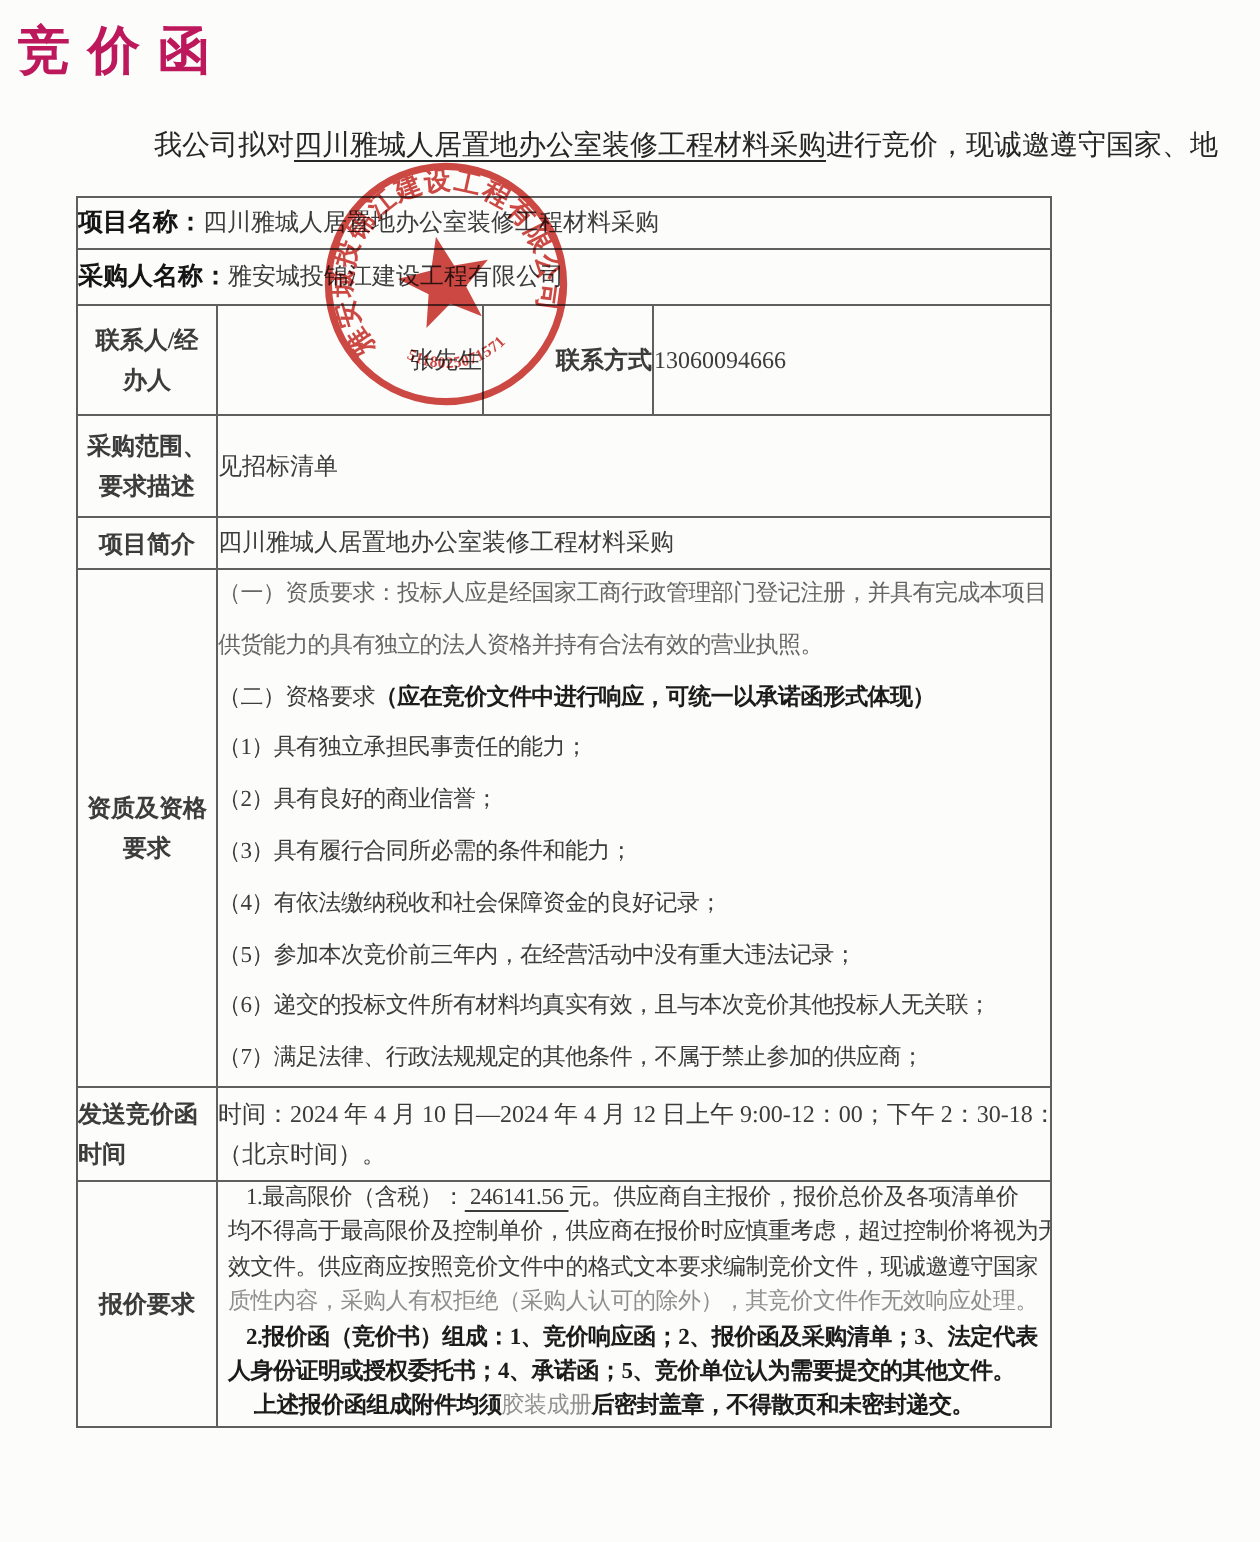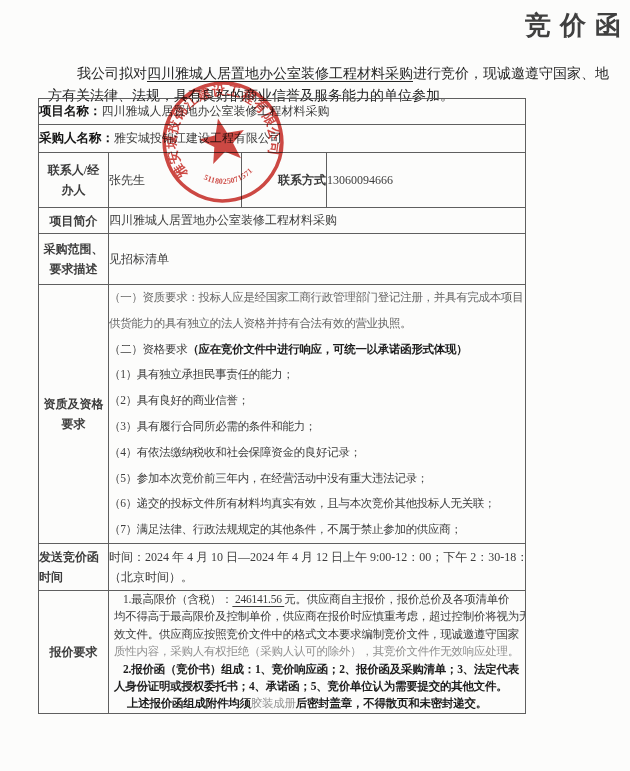--- a/index.html
+++ b/index.html
@@ -3,44 +3,44 @@
 <meta charset="utf-8">
 <style>
   html,body{margin:0;padding:0;}
   body{
     width:630px;height:771px;position:relative;overflow:hidden;
     background:#fcfcfb;
     font-family:"Liberation Serif","DejaVu Serif",serif;
     color:#2b2b2b;
   }
   .title{
-    position:absolute;top:8px;left:0;width:630px;text-align:right;
+    position:absolute;top:8px;left:0;width:630px;text-align:left;
     font-size:26px;font-weight:bold;letter-spacing:9px;padding-left:9px;
-    box-sizing:border-box;color:#404040;
+    box-sizing:border-box;color:#be185d;
   }
   .intro{position:absolute;top:63px;left:48px;width:560px;font-size:14px;color:#262626;}
   .intro .ln{white-space:nowrap;line-height:21.5px;}
   .intro .ln1{text-indent:29px;}
   .u{text-decoration:underline;text-underline-offset:3px;}
 
   table.bid{
     position:absolute;top:98px;left:38px;width:487px;
     border-collapse:collapse;table-layout:fixed;
   }
   table.bid td{
     border:1px solid #5f5f5f;padding:0;vertical-align:middle;
     font-size:12px;color:#3c3c3c;overflow:hidden;
   }
   .lbl{font-weight:bold;text-align:center;color:#151515;font-size:12.5px;line-height:20px;}
   .lbl .lline{white-space:nowrap;}
   .inline-lbl{font-weight:bold;color:#151515;font-size:12.5px;}
   .r12{padding-left:7px;white-space:nowrap;}
   .val{padding-left:13px;}
   .topal{vertical-align:top;padding-top:10px;}
-  .c-contact{padding-left:13px;}
+  .c-contact{padding-left:13px;text-align:right;}
   .c-phone{padding-left:13px;font-size:12.5px;}
   .lbl-left{text-align:left;padding-left:6px;}
   .cell-lines{padding-left:13px;}
   .r6 .cl{line-height:22px;white-space:nowrap;}
   .r6pad{padding-top:5px;padding-bottom:4px;}
   .r7 .cl{line-height:25.8px;white-space:nowrap;font-size:11.5px;letter-spacing:-0.3px;}
   .r7pad{padding-top:7px;vertical-align:top;margin-top:48px;}
   .r8 .cl{line-height:20px;white-space:nowrap;}
   .r8pad{padding-top:4px;vertical-align:top;}
   .r9 .cl{line-height:17.4px;white-space:nowrap;font-size:11.5px;letter-spacing:-0.25px;}
@@ -57,21 +57,20 @@
     pointer-events:none;
   }
 </style>
 </head>
 <body>
 
 <div class="title">竞价函</div>
 
 <div class="intro">
   <div class="ln ln1"><span>我公司拟对</span><span class="u">四川雅城人居置地办公室装修工程材料采购</span><span>进行竞价，现诚邀遵守国家、地</span></div>
-  <div class="ln">方有关法律、法规，具有良好的商业信誉及服务能力的单位参加。</div>
 </div>
 
 <table class="bid">
   <colgroup>
       <col style="width:70px">
       <col style="width:133px">
       <col style="width:85px">
       <col style="width:199px">
     </colgroup>
 
@@ -87,31 +86,31 @@
   <tr style="height:55px">
     <td class="lbl topal">
       <div class="lline">联系人/经</div>
       <div class="lline">办人</div>
     </td>
     <td class="c-contact topal">张先生</td>
     <td class="lbl topal" style="text-align:right;padding-left:13px;">联系方式</td>
     <td class="c-phone topal">13060094666</td>
   </tr>
 
-  <tr style="height:26px">
-    <td class="lbl">项目简介</td>
-    <td colspan="3" class="val">四川雅城人居置地办公室装修工程材料采购</td>
-  </tr>
-
   <tr style="height:51px">
     <td class="lbl topal">
       <div class="lline">采购范围、</div>
       <div class="lline">要求描述</div>
     </td>
     <td colspan="3" class="val topal">见招标清单</td>
+  </tr>
+
+  <tr style="height:26px">
+    <td class="lbl">项目简介</td>
+    <td colspan="3" class="val">四川雅城人居置地办公室装修工程材料采购</td>
   </tr>
 
 
   <tr style="height:259px" class="r7">
     <td class="lbl">
       <div class="lline">资质及资格</div>
       <div class="lline">要求</div>
     </td>
     <td colspan="3" class="cell-lines r7pad">
       <div class="cl fadedm">（一）资质要求：投标人应是经国家工商行政管理部门登记注册，并具有完成本项目</div>

